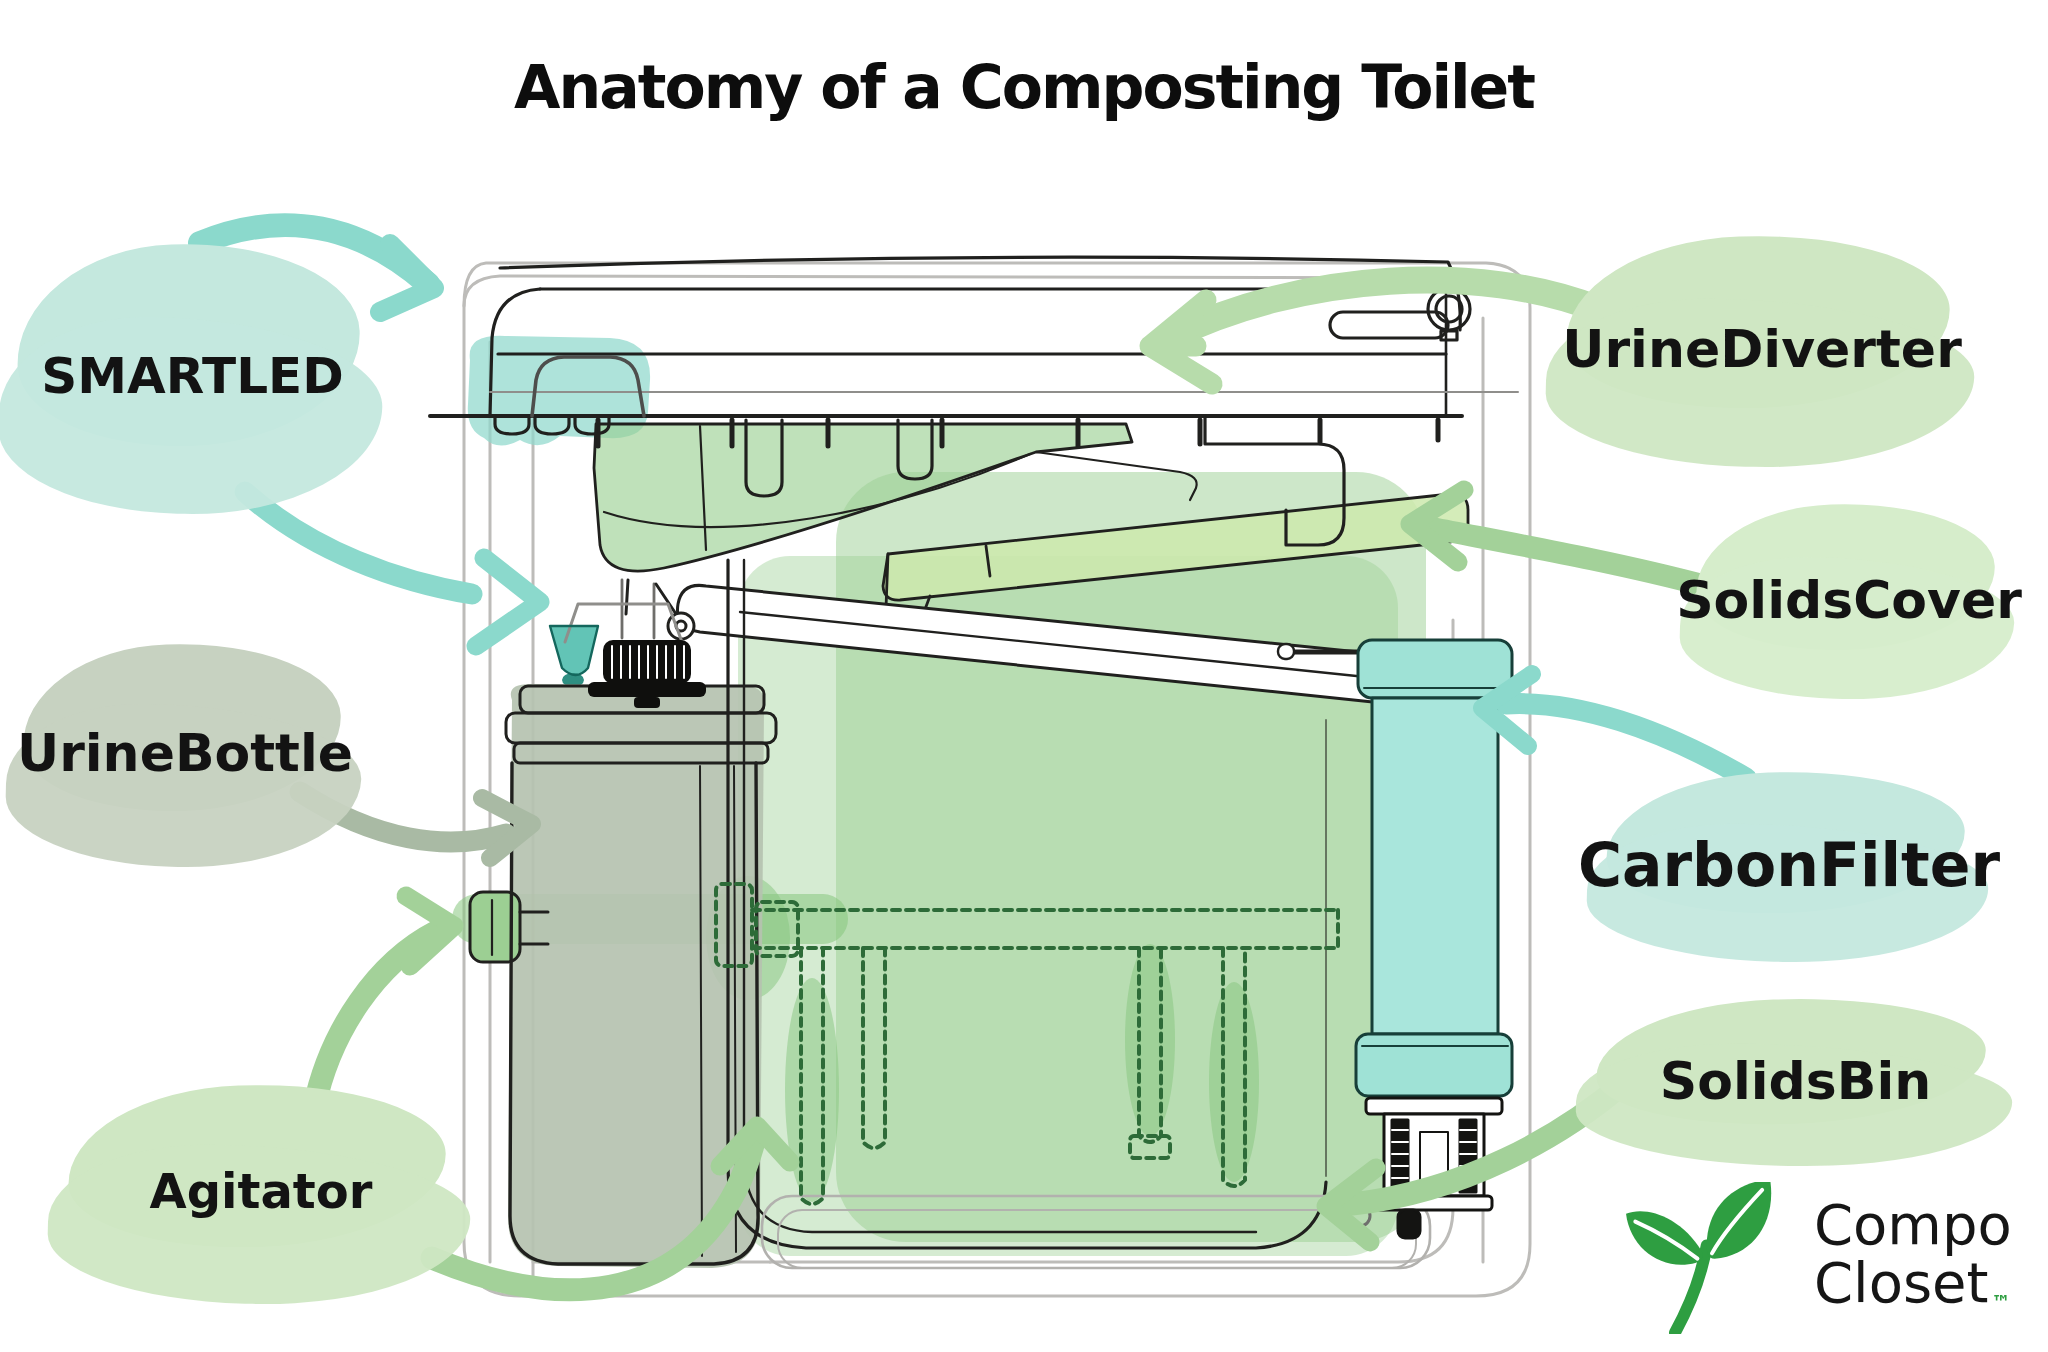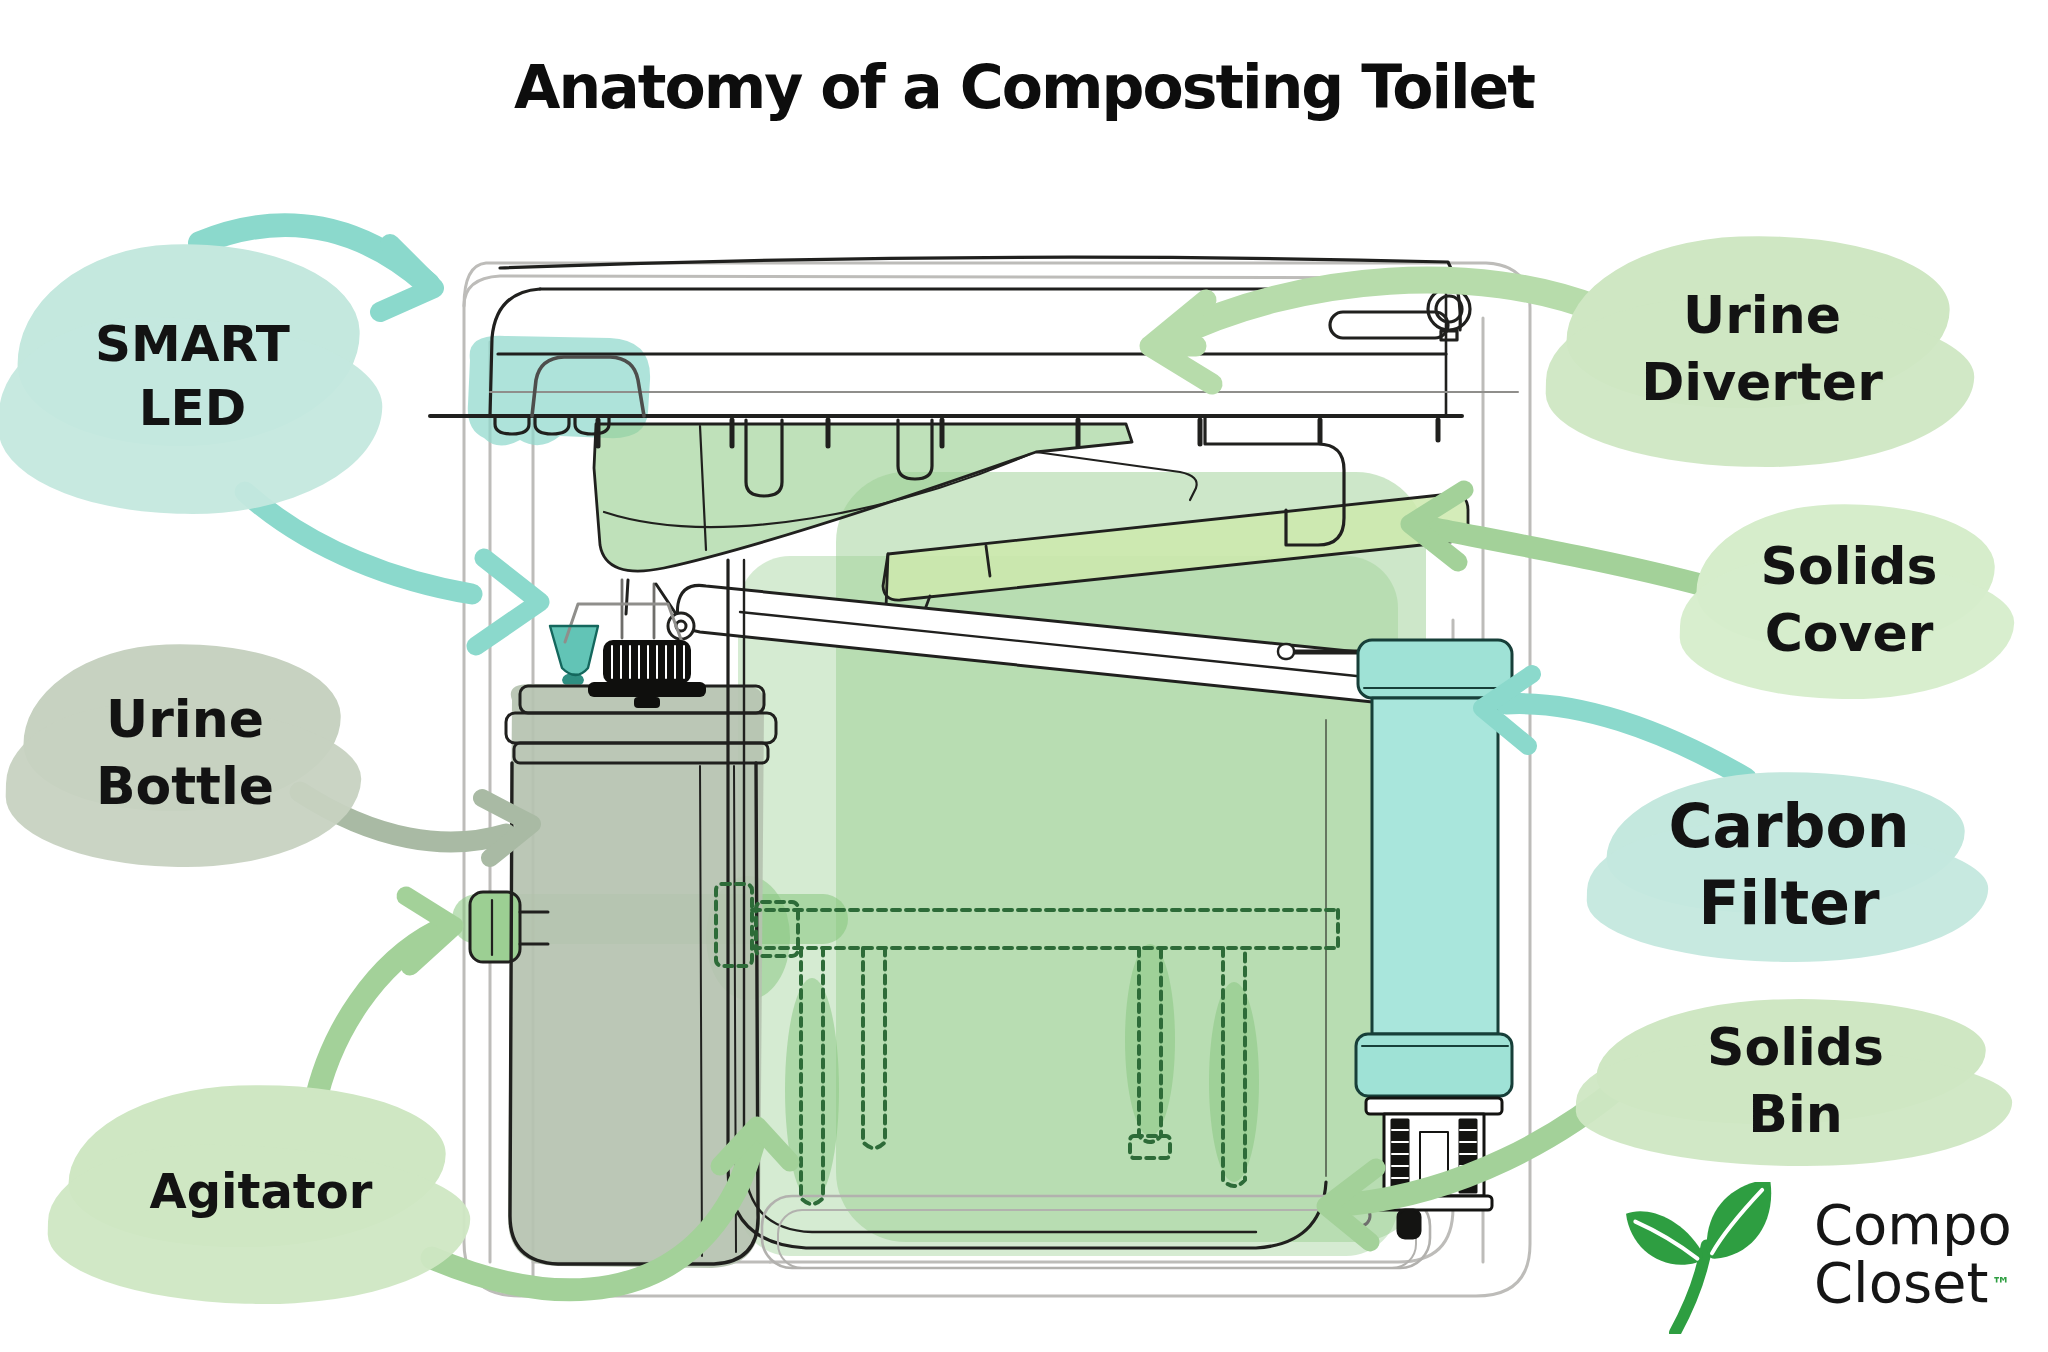--- a/index.html
+++ b/index.html
@@ -9,21 +9,21 @@
     font-family:"DejaVu Sans","Liberation Sans",sans-serif;
   }
   .stage{position:absolute;inset:0;}
   svg.diagram{position:absolute;left:0;top:0;z-index:1;}
   .title{
     position:absolute;left:0;top:52px;width:100%;
     text-align:center;font-size:60px;font-weight:bold;
     letter-spacing:-2px;color:#0d0d0d;z-index:4;
   }
   .label{
-    position:absolute;z-index:3;display:flex;flex-direction:column;
+    position:absolute;z-index:3;display:flex;flex-direction:row;
     align-items:center;justify-content:center;text-align:center;
     font-weight:bold;color:#131313;line-height:1.28;
   }
   .label .ln{position:relative;z-index:2;}
   .brush::before{
     content:"";position:absolute;left:2%;right:4%;top:4%;bottom:26%;
     background:var(--brush);z-index:0;
     border-radius:46% 54% 50% 50% / 58% 46% 54% 42%;
     transform:rotate(-2deg);
   }
@@ -45,21 +45,21 @@
   .lbl-solids-bin  {left:1588px;top:992px;  width:415px; height:178px; font-size:52px;}
   .lbl-urine-bottle{left:16px;  top:634px;  width:338px; height:238px; font-size:52px;}
   .lbl-agitator    {left:60px;  top:1076px; width:402px; height:232px; font-size:48px;}
 
   .logo{
     position:absolute;left:1622px;top:1182px;z-index:4;
     display:flex;align-items:flex-start;gap:20px;
   }
   .logo-text{display:flex;flex-direction:column;line-height:1.04;padding-top:14px;}
   .logo-line1,.logo-line2{font-size:56px;font-weight:500;color:#161616;letter-spacing:0px;}
-  .logo-row{display:flex;align-items:center;}
+  .logo-row{display:flex;align-items:flex-end;}
   .logo-tm{font-size:19px;font-weight:bold;color:#2e9e41;margin-left:3px;margin-top:4px;}
 </style>
 </head>
 <body>
 
 <div class="stage">
 
 <svg class="diagram" width="2048" height="1352" viewBox="0 0 2048 1352">
 
   <g fill="none" stroke="#bdbcb9" stroke-width="3" stroke-linecap="round" stroke-linejoin="round">

